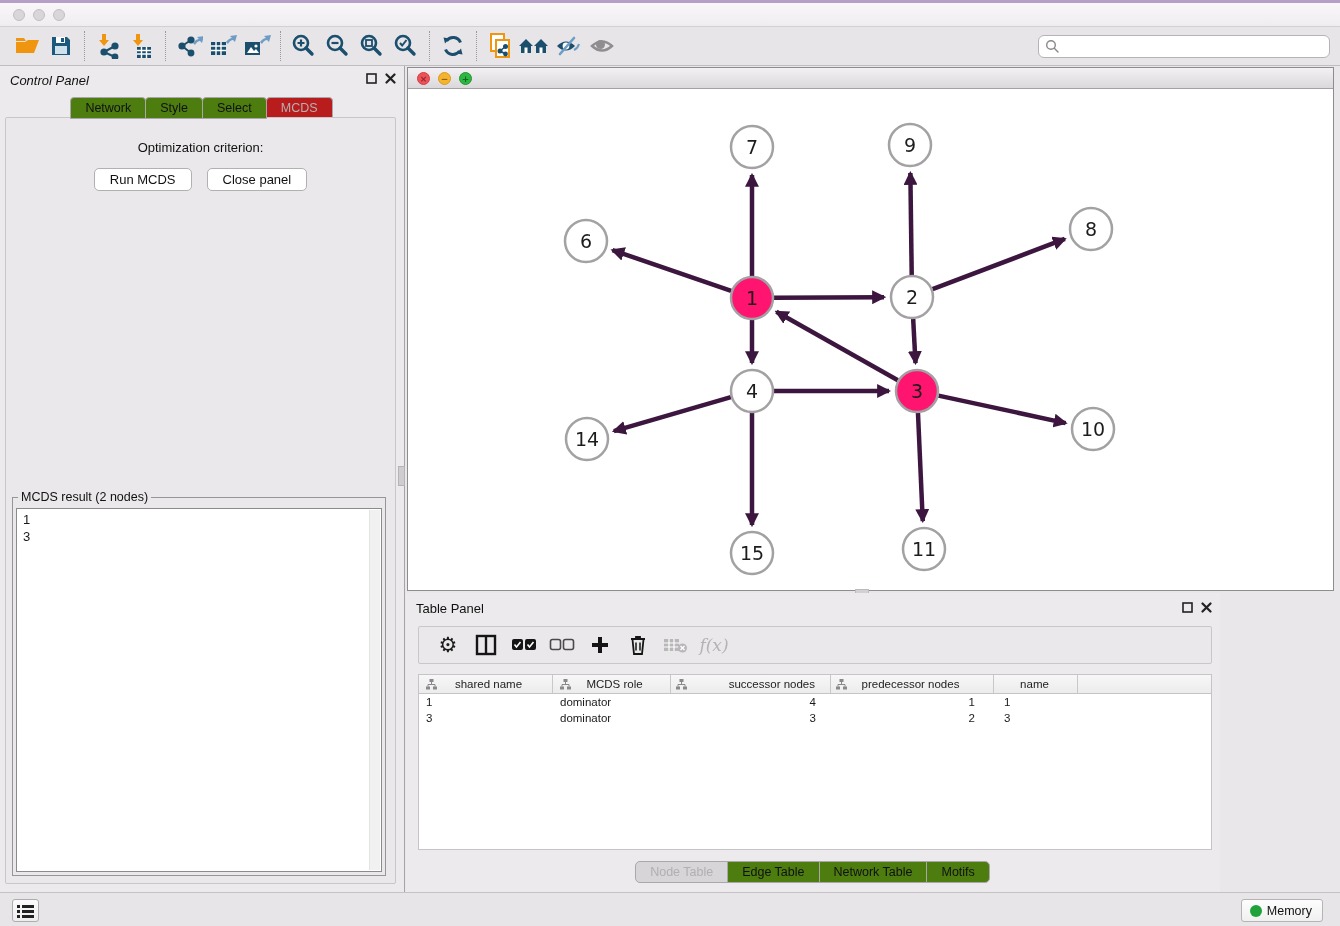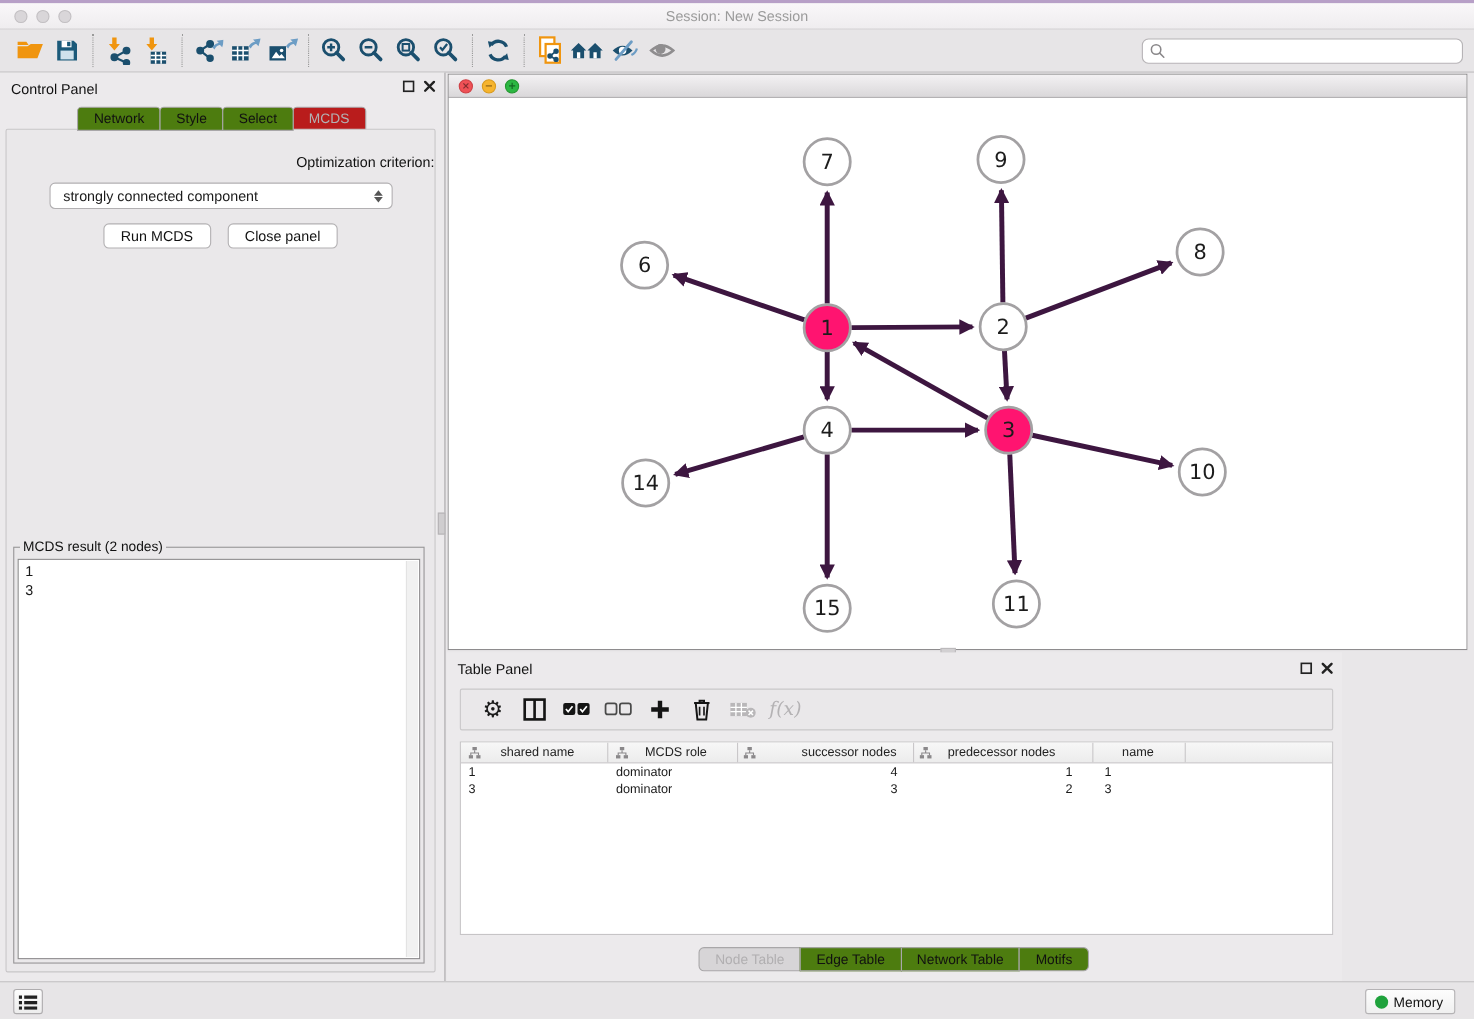--- a/index.html
+++ b/index.html
@@ -34,35 +34,35 @@
   .tb-sep { width:1px; height:30px; margin:0 6px; border-left:1px dotted #9a9a9a; }
   .search-wrap { margin-left:auto; position:relative; width:292px; height:23px; }
   .search-wrap input {
     width:100%; height:100%; border:1px solid #b6b3b6; border-radius:6px;
     background:#fff; padding:0 8px 0 26px; font-size:12px; outline:none;
     font-family:"Liberation Sans", sans-serif;
   }
   .search-icon { position:absolute; left:7px; top:4px; }
   
   .control-panel { position:absolute; left:0; top:66px; width:405px; height:826px; background:#eceaec; border-right:1px solid #a6a4a6; }
-  .panel-head { position:relative; height:26px; }
+  .panel-head { position:relative; height:26px;font-style:italic; }
   .panel-head .ph-title { position:absolute; left:10px; top:7px; font-size:13px; color:#111; }
   .ph-btns { position:absolute; right:8px; top:7px; display:flex; gap:8px; }
   .cp-tabs { position:absolute; left:0; right:0; top:31px; display:flex; justify-content:center; }
   .tab {
     padding:3px 14px; font-size:12.5px; background:#4d7c0f; color:#111;
     border:1px solid #a9a7a9; margin-left:-1px; border-radius:4px 4px 0 0;
     position:relative; z-index:1; cursor:default;
   }
   .tab.selected { background:#b91c1c; color:#b3b1b3; z-index:0; }
   .cp-body {
     position:absolute; left:5px; right:8px; top:51px; bottom:8px;
     background:#eae8ea; border:1px solid #c8c6c8; border-radius:2px;
   }
-  .opt-label { margin-top:22px; text-align:right; font-size:13px; color:#111; }
+  .opt-label { margin-top:22px; text-align:center; font-size:13px; color:#111; }
   .combo {
     margin:11px auto 0 auto; width:312px; height:24px; background:#fff;
     border:1px solid #b2b0b2; border-radius:5px; display:flex; align-items:center;
     padding:0 6px 0 12px; font-size:13px;
   }
   .combo .combo-text { flex:1; }
   .combo .spin { display:flex; flex-direction:column; align-items:center; gap:1px; padding-right:2px; }
   .combo .spin i { display:block; width:0; height:0; border-left:4px solid transparent; border-right:4px solid transparent; }
   .combo .spin .up { border-bottom:5px solid #555; }
   .combo .spin .dn { border-top:5px solid #555; }
@@ -150,21 +150,20 @@
   .winbtn { width:11px; height:11px; display:inline-block; }
 </style>
 </head>
 <body>
 
 <div class="accent-strip" style="background: rgb(183, 159, 199);"></div>
 <div class="titlebar">
   <span class="traffic gray" style="left:13px"></span>
   <span class="traffic gray" style="left:33px"></span>
   <span class="traffic gray" style="left:53px"></span>
-  <div class="app-title">Session: New Session</div>
 </div>
 
 <div class="toolbar">
   <div class="tb-btn">
     <svg width="27" height="24" viewBox="0 0 27 24">
       <path fill="#f0950f" d="M2 4h8l2 3H2z"></path>
         <path fill="#f0950f" d="M2 8h9l3-2h11l-5 13H2z"></path>
     </svg>
   </div>
   <div class="tb-btn">
@@ -324,27 +323,20 @@
     </span>
   </div>
   <div class="cp-tabs">
     <div class="tab">Network</div>
     <div class="tab">Style</div>
     <div class="tab">Select</div>
     <div class="tab selected">MCDS</div>
   </div>
   <div class="cp-body">
     <div class="opt-label">Optimization criterion:</div>
-    <div class="combo">
-      <span class="combo-text">strongly connected component</span>
-      <span class="spin">
-          <i class="up"></i>
-          <i class="dn"></i>
-        </span>
-    </div>
     <div class="cp-buttons">
       <button class="btn">Run MCDS</button>
       <button class="btn">Close panel</button>
     </div>
     <fieldset class="result-box">
       <legend>MCDS result (2 nodes)</legend>
       <div class="result-area">
         <div id="result-lines">
             <div>1</div>
             <div>3</div>

